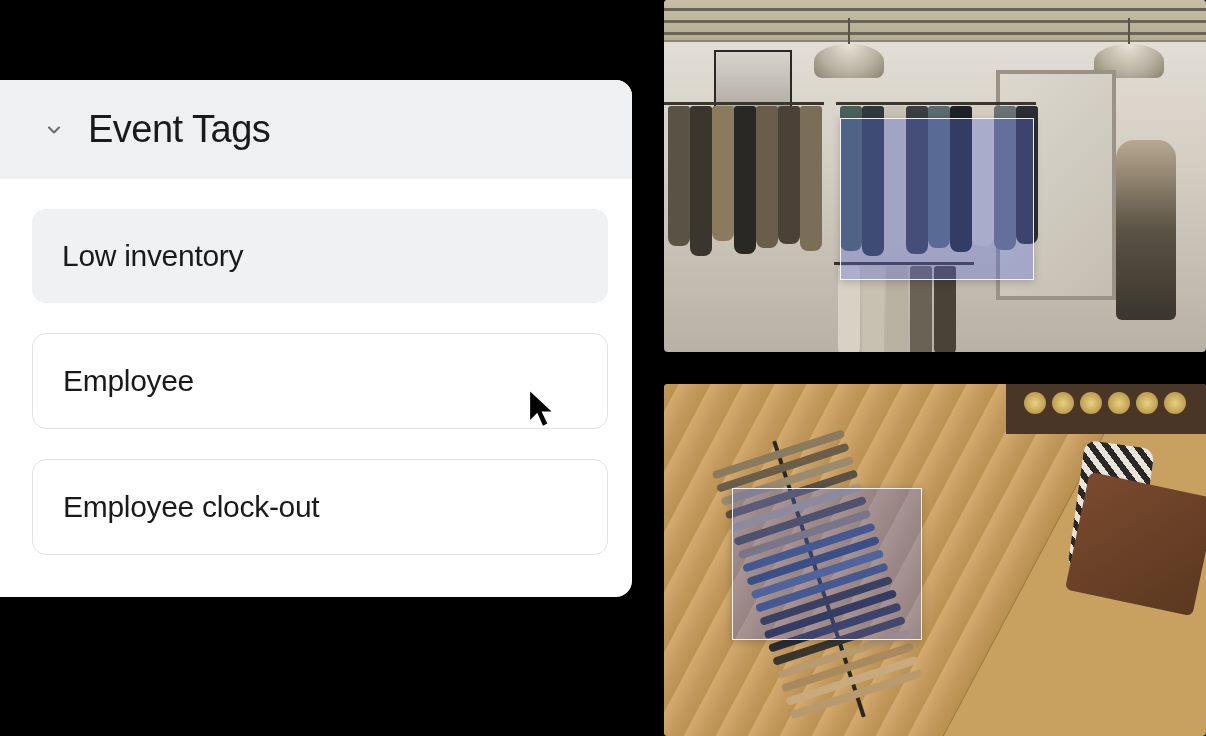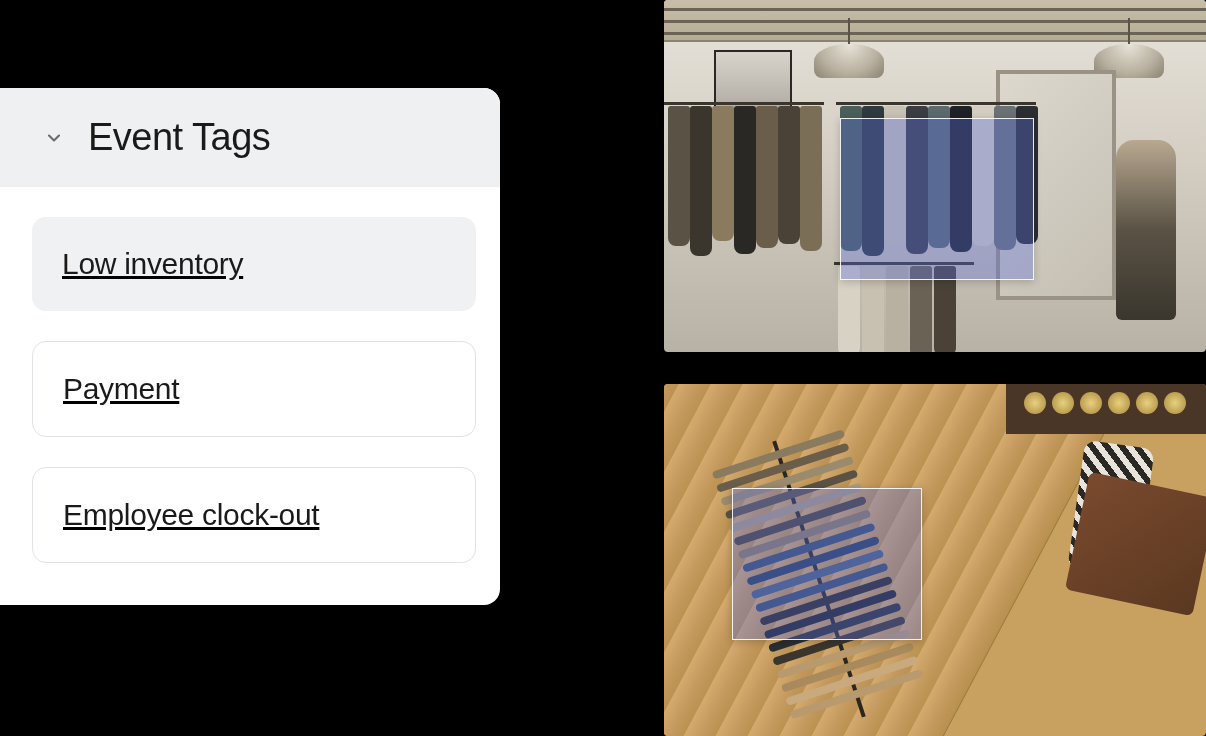--- a/index.html
+++ b/index.html
@@ -9,22 +9,22 @@
       background: #000;
       font-family: -apple-system, BlinkMacSystemFont, "Segoe UI", Helvetica, Arial, sans-serif;
       position: relative;
       overflow: hidden;
     }
     
     
     .panel {
       position: absolute;
       left: 0;
-      top: 88px;
-      width: 500px;
+      top: 80px;
+      width: 632px;
       background: #fff;
       border-radius: 0 16px 16px 0;
       overflow: hidden;
       box-shadow: 0 4px 20px rgba(0,0,0,0.08);
     }
     .panel-header {
       display: flex;
       align-items: center;
       gap: 24px;
       padding: 28px 44px;
@@ -39,21 +39,20 @@
     }
     .chevron svg { stroke: #6b6b6b; }
     .panel-title {
       font-size: 38px;
       font-weight: 400;
       color: #1a1a1a;
       letter-spacing: -0.5px;
     }
     .panel-body {
       padding: 30px 24px 40px 32px;
-      text-decoration: underline;
     }
     .tag-item {
       padding: 30px 30px;
       border-radius: 14px;
       font-size: 30px;
       font-weight: 400;
       color: #1a1a1a;
       margin-bottom: 30px;
       cursor: pointer;
       letter-spacing: -0.3px;
@@ -246,21 +245,21 @@
   <div class="panel-header">
     <span class="chevron">
       <svg width="22" height="22" viewBox="0 0 24 24" fill="none" stroke-width="2.5" stroke-linecap="round" stroke-linejoin="round">
           <polyline points="6 9 12 15 18 9"></polyline>
         </svg>
     </span>
     <span class="panel-title">Event Tags</span>
   </div>
   <div class="panel-body">
     <div class="tag-item selected">Low inventory</div>
-    <div class="tag-item outlined">Payment</div>
+    <div class="tag-item outlined">Employee</div>
     <div class="tag-item outlined">Employee clock-out</div>
   </div>
 </div>
 
 <div class="cursor">
   <svg width="30" height="40" viewBox="0 0 20 28">
     <path d="M1 1 L1 21 L6 16 L10 25 L13 23.5 L9 15 L16 15 Z" fill="#000" stroke="#fff" stroke-width="0"></path>
   </svg>
 </div>
 

